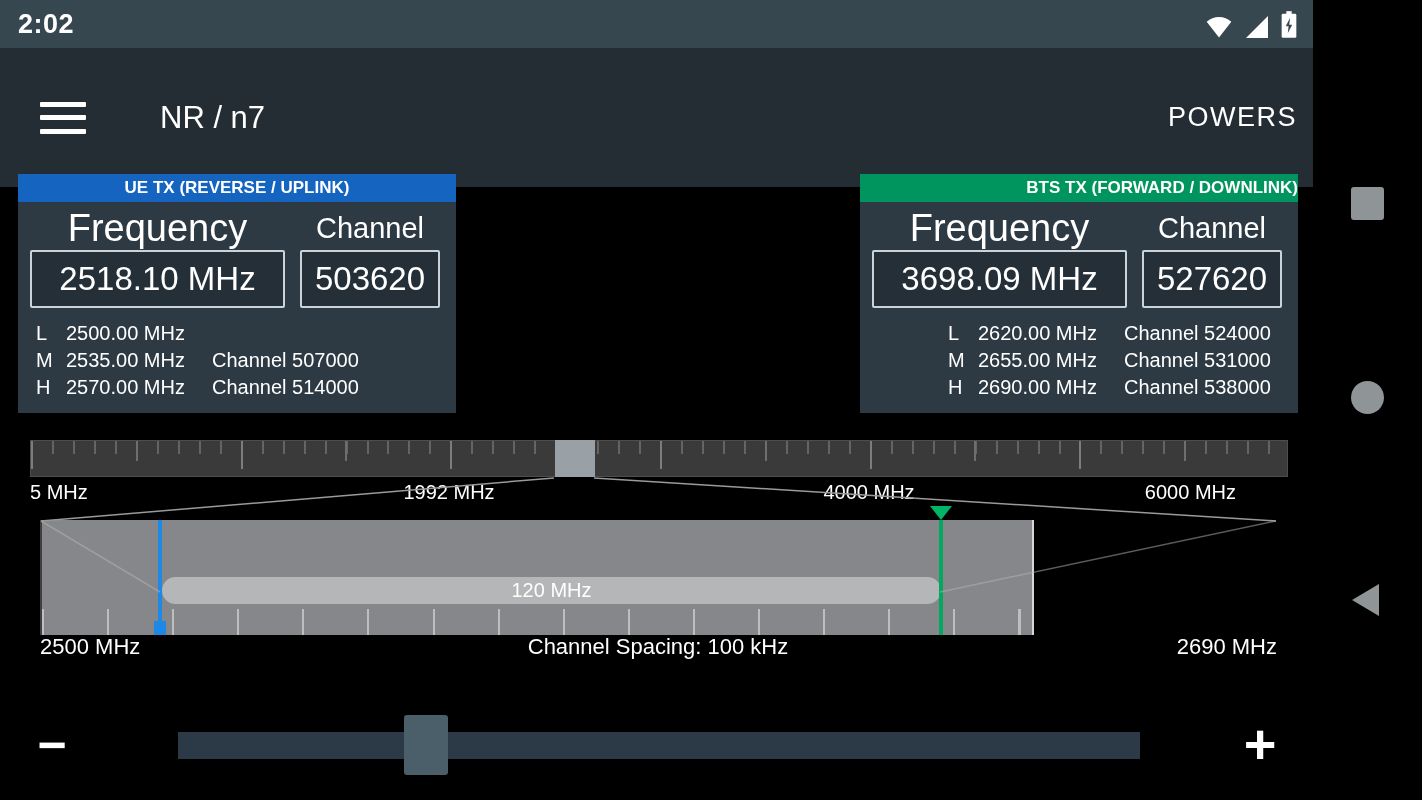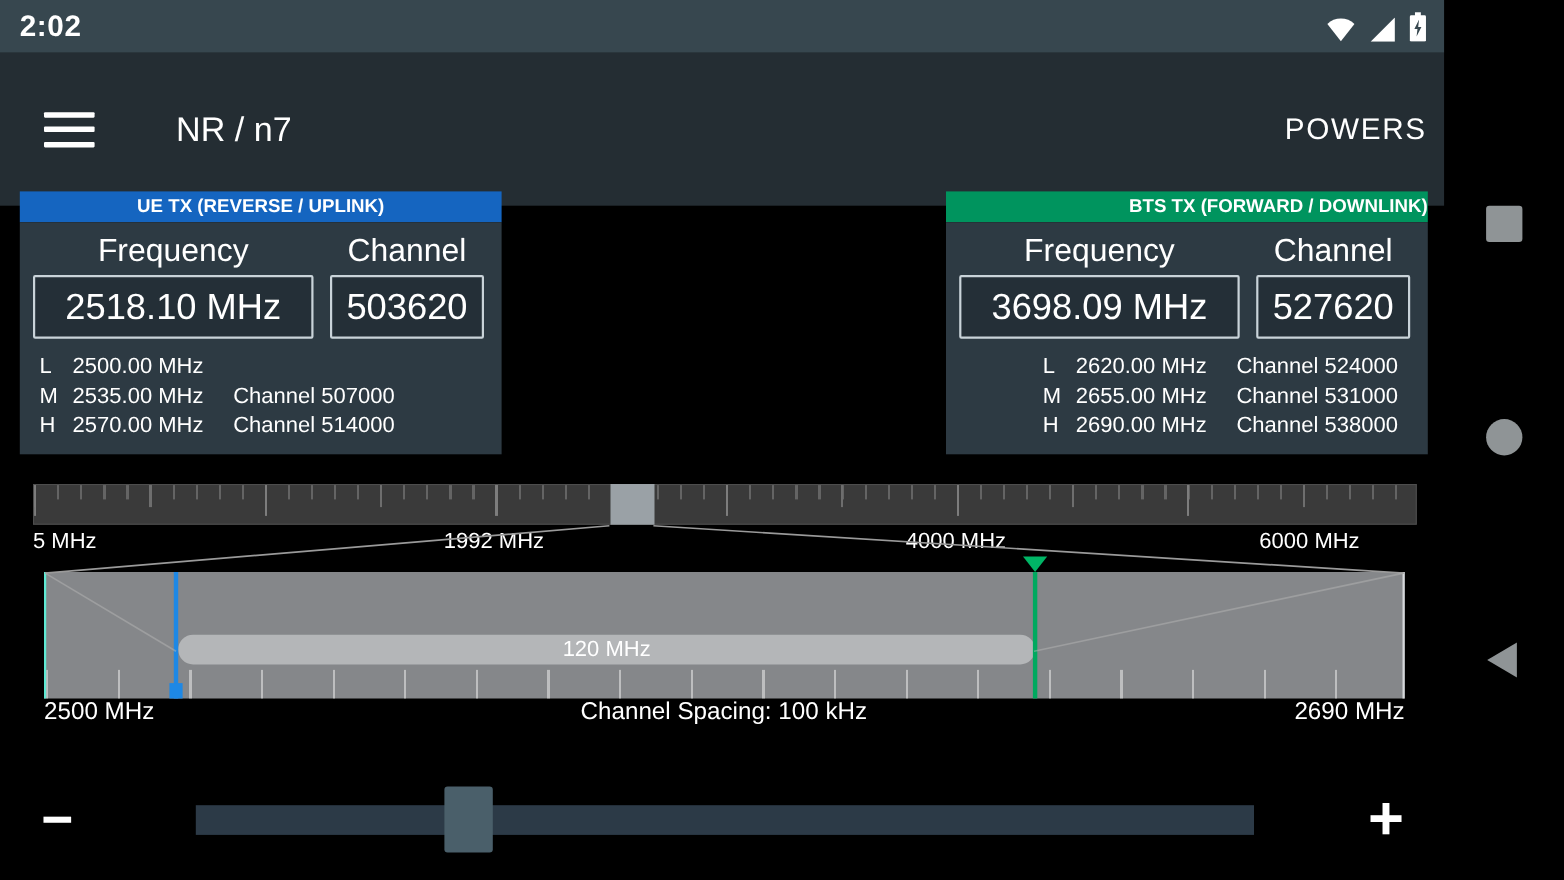--- a/index.html
+++ b/index.html
@@ -48,21 +48,21 @@
   .card.ul { left: 18px; }
   .card.dl { left: 860px; }
   .card-header {
     height: 28px; line-height: 28px; text-align: center;
     font-size: 17px; font-weight: 700;
   }
   .card.ul .card-header { background: #1565c0; }
   .card.dl .card-header { background: #00945e; text-align: right; }
   .card-body { background: #2d3a43; padding: 4px 12px 12px 12px; }
   .col-labels { display: flex; gap: 15px; height: 44px; align-items: center; }
-  .col-labels .freq-col { width: 255px; text-align: center; font-size: 29px; }
+  .col-labels .freq-col { width: 255px; text-align: center; font-size: 38px; }
   .col-labels .chan-col { width: 140px; text-align: center; font-size: 29px; }
   .value-row { display: flex; gap: 15px; }
   .value-box {
     height: 58px; border: 2px solid #c9d3d9; background: #242f37;
     display: flex; align-items: center; justify-content: center;
     font-size: 33px; border-radius: 2px; cursor: pointer;
   }
   .value-box.freq { width: 255px; }
   .value-box.chan { width: 140px; }
   .preset-rows { margin-top: 12px; display: flex; flex-direction: column; }
@@ -104,23 +104,23 @@
   .scale-6000 { left: 1236px; transform: translateX(-100%); text-align: right; }
 
   
   .connectors {
     position: absolute; left: 0; top: 0; width: 1422px; height: 800px;
     pointer-events: none;
   }
 
   
   .band {
-    position: absolute; left: 40px; top: 520px; width: 1237px; height: 115px;
+    position: absolute; left: 40px; top: 520px; width: 994px; height: 115px;
     background: #85878a;
-    border-left: 2px solid #5eead4; border-right: 2px solid #d6d8da;
+    border-left: 2px solid #404040; border-right: 2px solid #d6d8da;
   }
   .band .band-ticks {
     position: absolute; left: 0; bottom: 0; width: 100%; height: 26px;
     background: repeating-linear-gradient(to right,
       rgba(235,235,235,.55) 0, rgba(235,235,235,.55) 2px,
       transparent 2px, transparent 65.1px);
   }
   .marker { position: absolute; top: 0; width: 4px; height: 115px; cursor: ew-resize; }
   .marker.ul { left: 116px; background: #1e88e5; }
   .marker.dl { left: 897px; background: #00a95f; }

